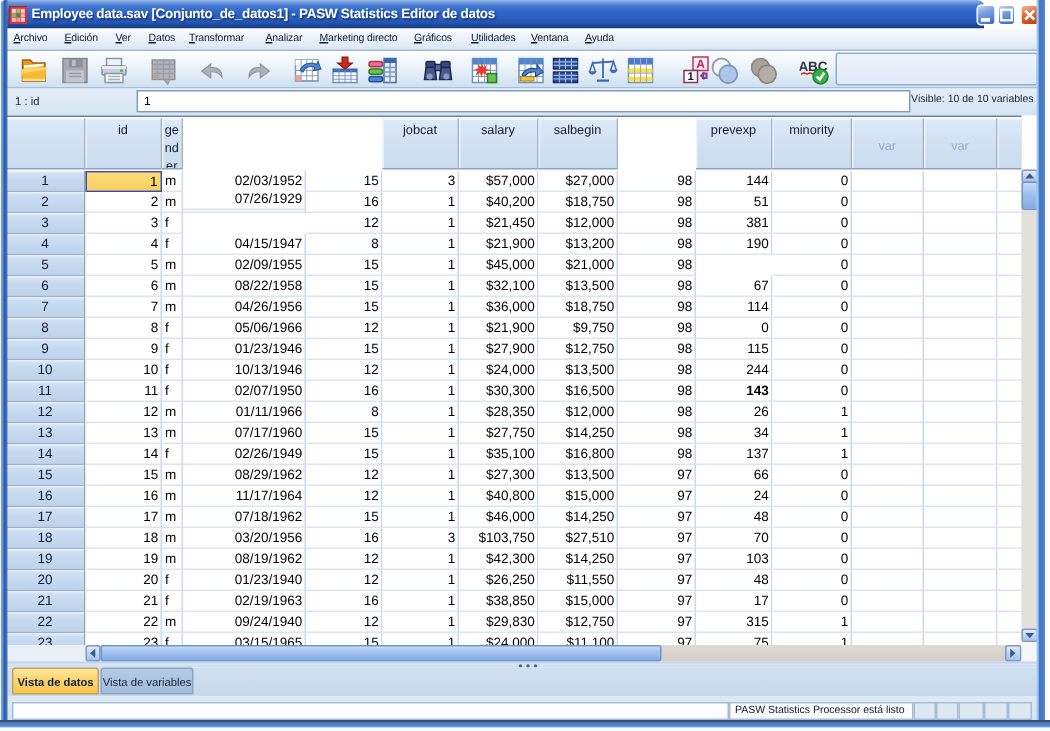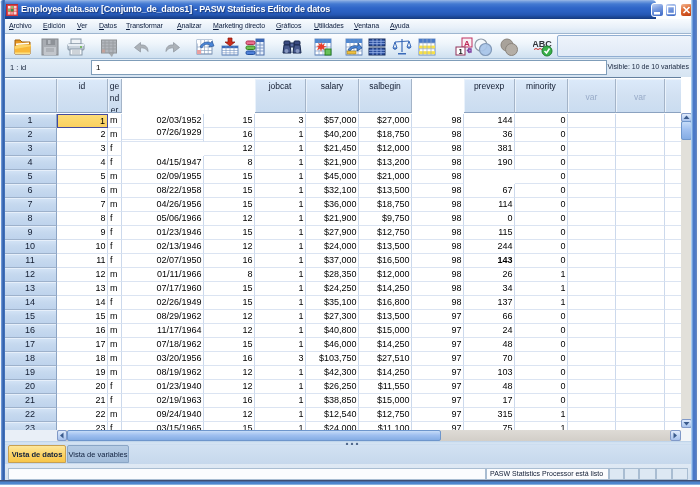--- a/index.html
+++ b/index.html
@@ -315,21 +315,21 @@
 <div class="dc" style="left:661px;top:36px;width:17px;"></div>
 <div class="rh" style="top:50px;">2</div>
 <div class="dc num" style="left:53px;top:50px;width:51px;">2</div>
 <div class="dc txt" style="left:104px;top:50px;width:14px;">m</div>
 <div class="dc num" style="left:118px;top:50px;width:82px;">05/23/1958</div>
 <div class="dc num" style="left:200px;top:50px;width:51px;">16</div>
 <div class="dc num" style="left:251px;top:50px;width:51px;">1</div>
 <div class="dc num" style="left:302px;top:50px;width:53px;">$40,200</div>
 <div class="dc num" style="left:355px;top:50px;width:53px;">$18,750</div>
 <div class="dc num" style="left:408px;top:50px;width:52px;">98</div>
-<div class="dc num" style="left:460px;top:50px;width:51px;">36</div>
+<div class="dc num" style="left:460px;top:50px;width:51px;">51</div>
 <div class="dc num" style="left:511px;top:50px;width:53px;">0</div>
 <div class="dc" style="left:564px;top:50px;width:48px;"></div>
 <div class="dc" style="left:612px;top:50px;width:49px;"></div>
 <div class="dc" style="left:661px;top:50px;width:17px;"></div>
 <div class="rh" style="top:64px;">3</div>
 <div class="dc num" style="left:53px;top:64px;width:51px;">3</div>
 <div class="dc txt" style="left:104px;top:64px;width:14px;">f</div>
 <div class="dc num" style="left:118px;top:48px;width:82px;">07/26/1929</div>
 <div class="dc num" style="left:200px;top:64px;width:51px;">12</div>
 <div class="dc num" style="left:251px;top:64px;width:51px;">1</div>
@@ -421,38 +421,38 @@
 <div class="dc num" style="left:355px;top:148px;width:53px;">$12,750</div>
 <div class="dc num" style="left:408px;top:148px;width:52px;">98</div>
 <div class="dc num" style="left:460px;top:148px;width:51px;">115</div>
 <div class="dc num" style="left:511px;top:148px;width:53px;">0</div>
 <div class="dc" style="left:564px;top:148px;width:48px;"></div>
 <div class="dc" style="left:612px;top:148px;width:49px;"></div>
 <div class="dc" style="left:661px;top:148px;width:17px;"></div>
 <div class="rh" style="top:162px;">10</div>
 <div class="dc num" style="left:53px;top:162px;width:51px;">10</div>
 <div class="dc txt" style="left:104px;top:162px;width:14px;">f</div>
-<div class="dc num" style="left:118px;top:162px;width:82px;">02/13/1946</div>
+<div class="dc num" style="left:118px;top:162px;width:82px;">10/13/1946</div>
 <div class="dc num" style="left:200px;top:162px;width:51px;">12</div>
 <div class="dc num" style="left:251px;top:162px;width:51px;">1</div>
 <div class="dc num" style="left:302px;top:162px;width:53px;">$24,000</div>
 <div class="dc num" style="left:355px;top:162px;width:53px;">$13,500</div>
 <div class="dc num" style="left:408px;top:162px;width:52px;">98</div>
 <div class="dc num" style="left:460px;top:162px;width:51px;">244</div>
 <div class="dc num" style="left:511px;top:162px;width:53px;">0</div>
 <div class="dc" style="left:564px;top:162px;width:48px;"></div>
 <div class="dc" style="left:612px;top:162px;width:49px;"></div>
 <div class="dc" style="left:661px;top:162px;width:17px;"></div>
 <div class="rh" style="top:176px;">11</div>
 <div class="dc num" style="left:53px;top:176px;width:51px;">11</div>
 <div class="dc txt" style="left:104px;top:176px;width:14px;">f</div>
 <div class="dc num" style="left:118px;top:176px;width:82px;">02/07/1950</div>
 <div class="dc num" style="left:200px;top:176px;width:51px;">16</div>
 <div class="dc num" style="left:251px;top:176px;width:51px;">1</div>
-<div class="dc num" style="left:302px;top:176px;width:53px;">$37,000</div>
+<div class="dc num" style="left:302px;top:176px;width:53px;">$30,300</div>
 <div class="dc num" style="left:355px;top:176px;width:53px;">$16,500</div>
 <div class="dc num" style="left:408px;top:176px;width:52px;">98</div>
 <div class="dc num" style="left:460px;top:176px;width:51px;font-weight:bold;">143</div>
 <div class="dc num" style="left:511px;top:176px;width:53px;">0</div>
 <div class="dc" style="left:564px;top:176px;width:48px;"></div>
 <div class="dc" style="left:612px;top:176px;width:49px;"></div>
 <div class="dc" style="left:661px;top:176px;width:17px;"></div>
 <div class="rh" style="top:190px;">12</div>
 <div class="dc num" style="left:53px;top:190px;width:51px;">12</div>
 <div class="dc txt" style="left:104px;top:190px;width:14px;">m</div>
@@ -466,21 +466,21 @@
 <div class="dc num" style="left:511px;top:190px;width:53px;">1</div>
 <div class="dc" style="left:564px;top:190px;width:48px;"></div>
 <div class="dc" style="left:612px;top:190px;width:49px;"></div>
 <div class="dc" style="left:661px;top:190px;width:17px;"></div>
 <div class="rh" style="top:204px;">13</div>
 <div class="dc num" style="left:53px;top:204px;width:51px;">13</div>
 <div class="dc txt" style="left:104px;top:204px;width:14px;">m</div>
 <div class="dc num" style="left:118px;top:204px;width:82px;">07/17/1960</div>
 <div class="dc num" style="left:200px;top:204px;width:51px;">15</div>
 <div class="dc num" style="left:251px;top:204px;width:51px;">1</div>
-<div class="dc num" style="left:302px;top:204px;width:53px;">$24,250</div>
+<div class="dc num" style="left:302px;top:204px;width:53px;">$27,750</div>
 <div class="dc num" style="left:355px;top:204px;width:53px;">$14,250</div>
 <div class="dc num" style="left:408px;top:204px;width:52px;">98</div>
 <div class="dc num" style="left:460px;top:204px;width:51px;">34</div>
 <div class="dc num" style="left:511px;top:204px;width:53px;">1</div>
 <div class="dc" style="left:564px;top:204px;width:48px;"></div>
 <div class="dc" style="left:612px;top:204px;width:49px;"></div>
 <div class="dc" style="left:661px;top:204px;width:17px;"></div>
 <div class="rh" style="top:218px;">14</div>
 <div class="dc num" style="left:53px;top:218px;width:51px;">14</div>
 <div class="dc txt" style="left:104px;top:218px;width:14px;">f</div>
@@ -592,21 +592,21 @@
 <div class="dc num" style="left:511px;top:316px;width:53px;">0</div>
 <div class="dc" style="left:564px;top:316px;width:48px;"></div>
 <div class="dc" style="left:612px;top:316px;width:49px;"></div>
 <div class="dc" style="left:661px;top:316px;width:17px;"></div>
 <div class="rh" style="top:330px;">22</div>
 <div class="dc num" style="left:53px;top:330px;width:51px;">22</div>
 <div class="dc txt" style="left:104px;top:330px;width:14px;">m</div>
 <div class="dc num" style="left:118px;top:330px;width:82px;">09/24/1940</div>
 <div class="dc num" style="left:200px;top:330px;width:51px;">12</div>
 <div class="dc num" style="left:251px;top:330px;width:51px;">1</div>
-<div class="dc num" style="left:302px;top:330px;width:53px;">$12,540</div>
+<div class="dc num" style="left:302px;top:330px;width:53px;">$29,830</div>
 <div class="dc num" style="left:355px;top:330px;width:53px;">$12,750</div>
 <div class="dc num" style="left:408px;top:330px;width:52px;">97</div>
 <div class="dc num" style="left:460px;top:330px;width:51px;">315</div>
 <div class="dc num" style="left:511px;top:330px;width:53px;">1</div>
 <div class="dc" style="left:564px;top:330px;width:48px;"></div>
 <div class="dc" style="left:612px;top:330px;width:49px;"></div>
 <div class="dc" style="left:661px;top:330px;width:17px;"></div>
 <div class="rh" style="top:344px;">23</div>
 <div class="dc num" style="left:53px;top:344px;width:51px;">23</div>
 <div class="dc txt" style="left:104px;top:344px;width:14px;">f</div>

